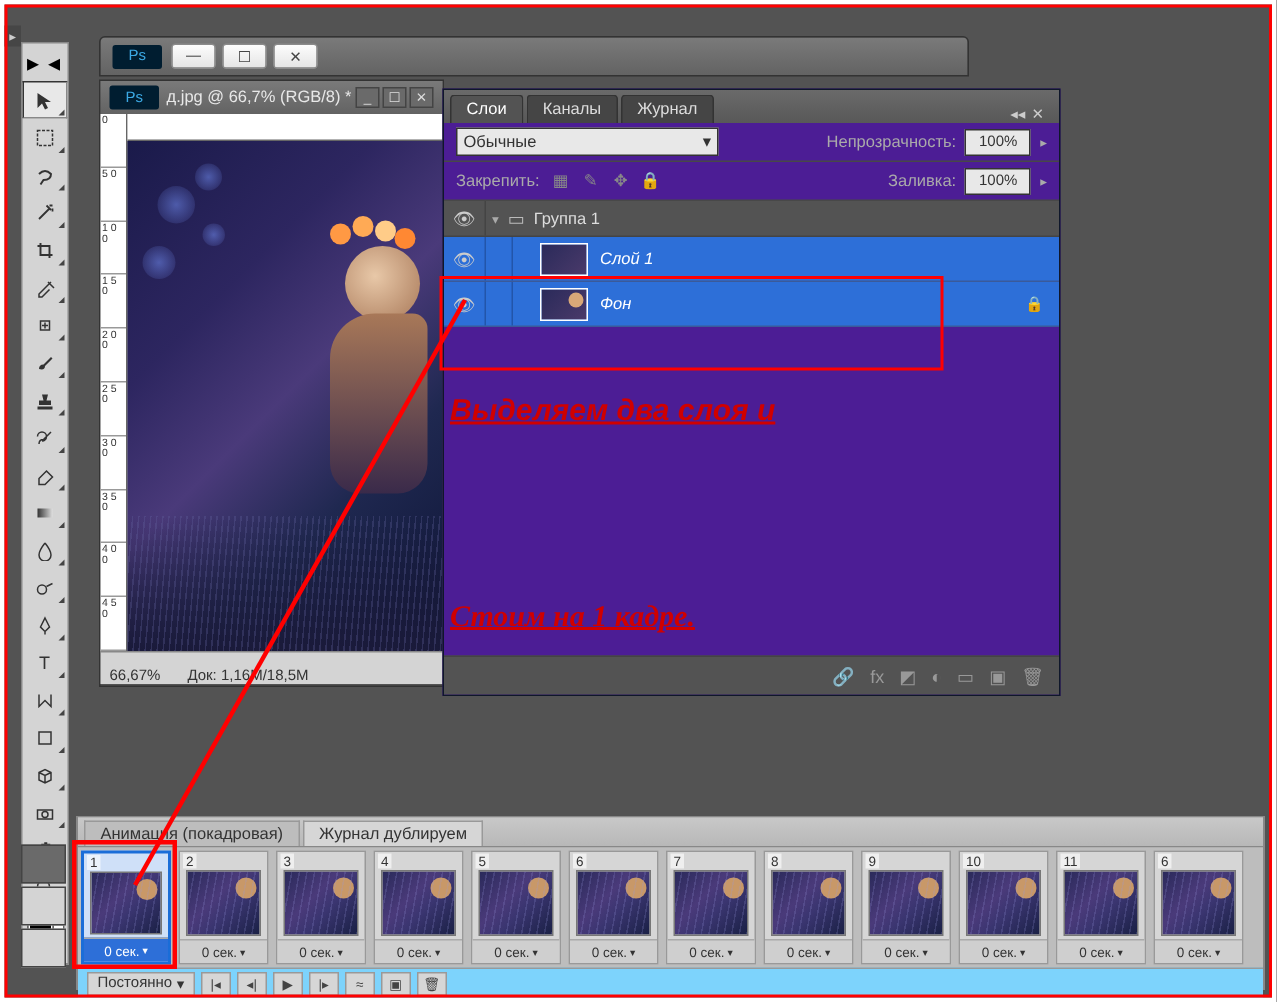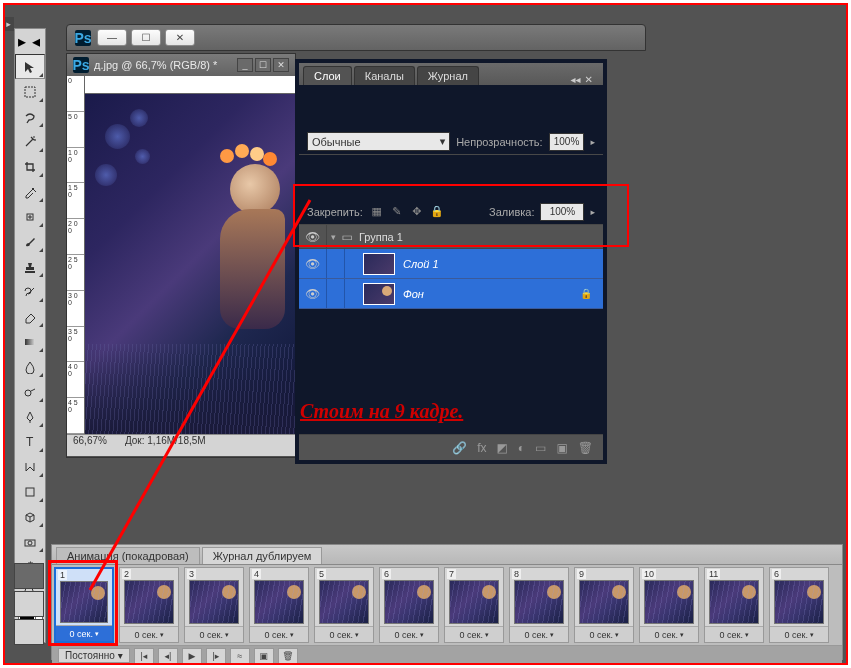--- a/index.html
+++ b/index.html
@@ -16,21 +16,21 @@
 .tool { width: 30px; height: 25px; display: flex; align-items: center; justify-content: center; border: 1px solid transparent; position: relative; }
 .tool.active { background: #e8e8e8; border: 1px inset #888; }
 .tool-small { width: 14px; height: 25px; }
 .tool-tri { position: absolute; right: 1px; bottom: 1px; width: 0; height: 0; border-left: 4px solid transparent; border-bottom: 4px solid #444; }
 .color-swatches { padding: 4px; position: relative; height: 38px; }
 .swatch-fg { position: absolute; width: 16px; height: 16px; background: #000; border: 1px solid #fff; outline: 1px solid #666; left: 4px; top: 4px; }
 .swatch-bg { position: absolute; width: 16px; height: 16px; background: #fff; border: 1px solid #666; left: 12px; top: 12px; }
 
 
 .doc-win1 { position: absolute; left: 63px; top: 21px; width: 580px; height: 27px; background: linear-gradient(#7a7a7a, #636363); border: 1px solid #333; border-radius: 4px 4px 0 0; display: flex; align-items: center; padding: 0 8px; }
-.ps-icon { width: 16px; height: 16px; background: #001d30; color: #3ba9e4; font-size: 14px; font-weight: bold; display: flex; align-items: center; justify-content: center; border-radius: 2px; margin-right: 6px; }
+.ps-icon { width: 33px; height: 16px; background: #001d30; color: #3ba9e4; font-size: 10px; font-weight: normal; display: flex; align-items: center; justify-content: center; border-radius: 2px; margin-right: 6px; }
 .doc-title { color: #e8e8e8; font-size: 12px; flex: 1; }
 .win-btns { display: flex; gap: 4px; }
 .win-btn { width: 30px; height: 17px; background: linear-gradient(#fcfcfc,#e5e5e5); border: 1px solid #8a8a8a; border-radius: 3px; display: flex; align-items: center; justify-content: center; font-size: 10px; color: #444; }
 
 
 .doc-win2 { position: absolute; left: 63px; top: 50px; width: 230px; height: 405px; background: #535353; border: 1px solid #333; }
 .doc2-title { height: 22px; background: linear-gradient(#7a7a7a,#636363); display: flex; align-items: center; padding: 0 6px; color: #e8e8e8; font-size: 11px; }
 .doc2-title .ps-icon { margin-right: 5px; }
 .doc2-ctrls { margin-left: auto; display: flex; gap: 2px; }
 .doc2-ctrl { width: 16px; height: 14px; background: #6a6a6a; border: 1px solid #444; display: flex; align-items: center; justify-content: center; color: #ddd; font-size: 9px; }
@@ -49,29 +49,29 @@
 .f3 { background: #ffcc88; left: 35px; top: 3px; }
 .f4 { background: #ff8833; left: 48px; top: 8px; }
 .art-body { position: absolute; right: 0px; top: 75px; width: 65px; height: 120px; background: linear-gradient(180deg, #a87858, #3a2a4a); border-radius: 30px 10px 20px 20px; }
 .bokeh { position: absolute; border-radius: 50%; background: radial-gradient(circle, rgba(120,150,255,0.5), transparent); }
 .b1 { width: 25px; height: 25px; left: 20px; top: 30px; }
 .b2 { width: 18px; height: 18px; left: 45px; top: 15px; }
 .b3 { width: 22px; height: 22px; left: 10px; top: 70px; }
 .b4 { width: 15px; height: 15px; left: 50px; top: 55px; }
 .grass { position: absolute; bottom: 0; left: 0; right: 0; height: 90px; background: linear-gradient(0deg, #1a1a3a, transparent); }
 .grass::before { content: ""; position: absolute; inset: 0; background: repeating-linear-gradient(95deg, transparent 0, transparent 3px, rgba(100,100,160,0.3) 3px, rgba(100,100,160,0.3) 4px); }
-.doc2-status { height: 22px; background: #d4d4d4; border-top: 1px solid #888; display: flex; align-items: flex-start; font-size: 10px; color: #333; padding: 0 6px; gap: 18px; }
-
-
-.layers-panel { position: absolute; left: 292px; top: 56px; width: 312px; height: 405px; background: #0f172a; border: 4px solid #0f172a; }
+.doc2-status { height: 22px; background: #d4d4d4; border-top: 1px solid #888; display: flex; align-items: flex-end; font-size: 10px; color: #333; padding: 0 6px; gap: 18px; }
+
+
+.layers-panel { position: absolute; left: 292px; top: 56px; width: 412px; height: 405px; background: #4c1d95; border: 1px solid #0f172a; }
 .lp-tabs-row { height: 22px; background: linear-gradient(#6a6a6a,#585858); display: flex; align-items: flex-end; padding-left: 4px; }
 .lp-tab { padding: 3px 10px; font-size: 11px; color: #ddd; background: #454545; border: 1px solid #333; border-bottom: none; margin-right: 2px; border-radius: 3px 3px 0 0; }
 .lp-tab.active { background: #535353; color: #fff; }
 .lp-collapse { margin-left: auto; margin-right: 4px; color: #ccc; font-size: 10px; padding: 0 6px; display: flex; gap: 4px; align-items: center; }
-.lp-row { height: 26px; display: flex; align-items: center; padding: 0 8px; font-size: 11px; color: #aaa; gap: 6px; border-bottom: 1px solid #484848; margin-top: 44px; }
+.lp-row { height: 26px; display: flex; align-items: center; padding: 0 8px; font-size: 11px; color: #aaa; gap: 6px; border-bottom: 1px solid #484848; }
 .lp-select { width: 175px; height: 19px; background: #e8e8e8; border: 1px solid #333; font-size: 11px; padding: 0 4px; color: #333; display: flex; align-items: center; justify-content: space-between; }
 .lp-label { margin-left: auto; }
 .lp-pct { width: 44px; height: 18px; background: #e8e8e8; border: 1px solid #333; font-size: 10px; color: #333; display: flex; align-items: center; justify-content: center; }
 .lp-chk { width: 12px; height: 12px; background: #666; border: 1px solid #333; display: inline-flex; align-items: center; justify-content: center; color: #ddd; font-size: 9px; }
 .lp-lock-icons { display: flex; gap: 4px; }
 .lp-lock-icons span { width: 16px; height: 16px; display: flex; align-items: center; justify-content: center; color: #888; font-size: 11px; }
 
 .layer-list { background: #535353; }
 .group-row { height: 24px; display: flex; align-items: center; border-bottom: 1px solid #444; font-size: 11px; color: #ddd; }
 .eye-cell { width: 28px; display: flex; align-items: center; justify-content: center; border-right: 1px solid #444; height: 100%; color: #ccc; font-size: 12px; }
@@ -105,21 +105,21 @@
 .frame { width: 60px; display: flex; flex-direction: column; border: 1px solid #999; background: #d6d6d6; position: relative; }
 .frame.selected { border: 2px solid #1a6dd8; background: #cfe0f8; }
 .frame-num { position: absolute; left: 2px; top: 1px; font-size: 9px; color: #333; background: rgba(255,255,255,0.6); padding: 0 2px; }
 .frame-thumb { margin: 12px 4px 2px; flex: 1; background: linear-gradient(135deg,#2a2a5a 0%, #4a3a7a 40%, #3a3570 60%, #1a2045 100%); border: 1px solid #777; position: relative; overflow: hidden; }
 .frame-thumb::before { content:""; position:absolute; right:2px; top:4px; width:14px; height:14px; background:#c89868; border-radius:50%; }
 .frame-thumb::after { content:""; position:absolute; inset:0; background: repeating-linear-gradient(100deg, transparent 0 4px, rgba(150,150,220,0.2) 4px 5px); }
 .frame-time { height: 16px; background: #cfcfcf; border-top: 1px solid #aaa; font-size: 9px; color: #333; display: flex; align-items: center; justify-content: center; gap: 2px; }
 .frame.selected .frame-time { background: #2d6fd8; color: #fff; }
 .frame1-box { position: absolute; left: 48px; top: 560px; width: 70px; height: 86px; border: 3px solid #ff0000; pointer-events: none; }
 
-.anim-footer { height: 20px; background: #a3a3a3; border-top: 1px solid #999; display: flex; align-items: center; padding: 0 6px; gap: 4px; }
+.anim-footer { height: 20px; background: #7dd3fc; border-top: 1px solid #999; display: flex; align-items: center; padding: 0 6px; gap: 4px; }
 .anim-loop { font-size: 10px; color: #333; padding: 1px 6px; border: 1px solid #999; background: #d6d6d6; display: flex; align-items: center; gap: 3px; }
 .anim-btn { width: 20px; height: 16px; border: 1px solid #999; background: #d6d6d6; display: flex; align-items: center; justify-content: center; font-size: 9px; color: #444; }
 
 .left-dock { position: absolute; left: 11px; top: 560px; width: 32px; }
 .dock-item { width: 30px; height: 26px; background: #6a6a6a; border: 1px solid #444; margin-bottom: 2px; }
 </style>
 </head>
 <body>
 
 <div class="ps-app">
@@ -486,20 +486,20 @@
       <div class="anim-btn">≈</div>
       <div class="anim-btn">▣</div>
       <div class="anim-btn">🗑</div>
     </div>
   </div>
 
 </div>
 
 <div class="red-box"></div>
 <div class="annotation ann1">
-  <br>
+  <span>Выделяем два слоя и</span><br>
 </div>
-<div class="annotation ann2">Стоим на 9 кадре.</div>
+<div class="annotation ann2">Стоим на 1 кадре.</div>
 <svg class="red-line">
   <line x1="230" y1="10" x2="10" y2="400" stroke="#ff0000" stroke-width="3"></line>
 </svg>
 <div class="frame1-box"></div>
 <div class="outer-border"></div>
 
 </body></html>

